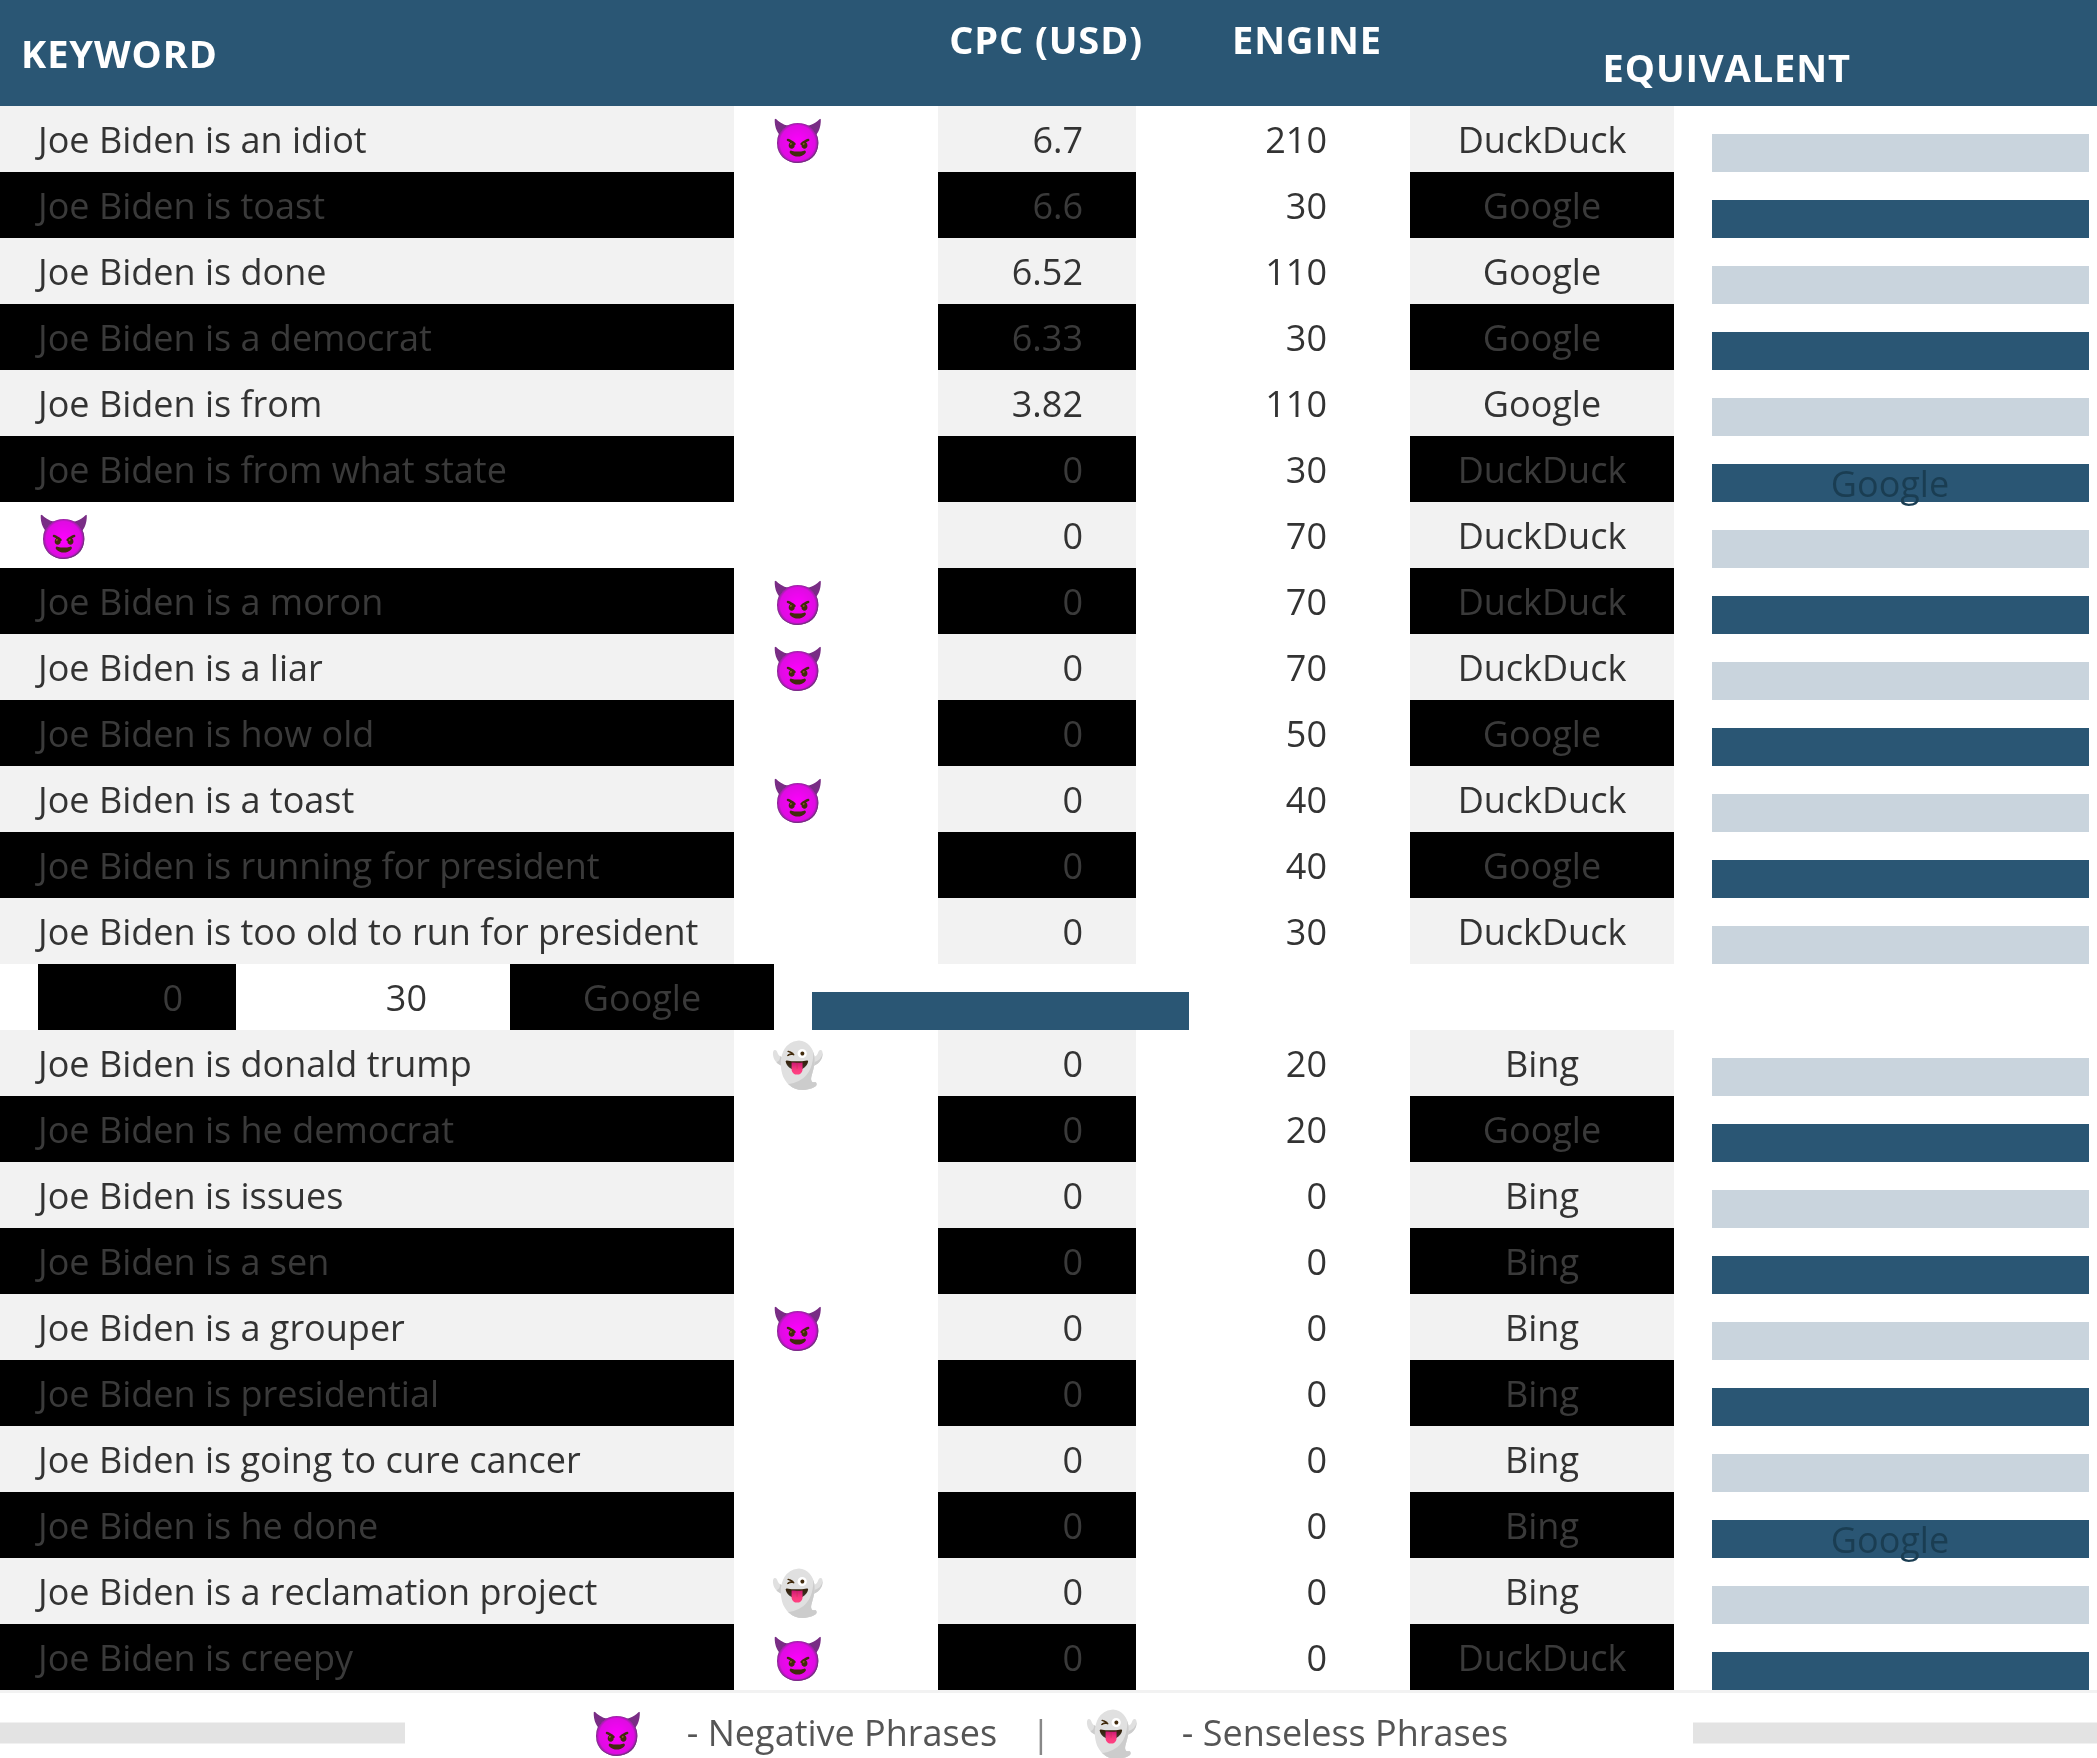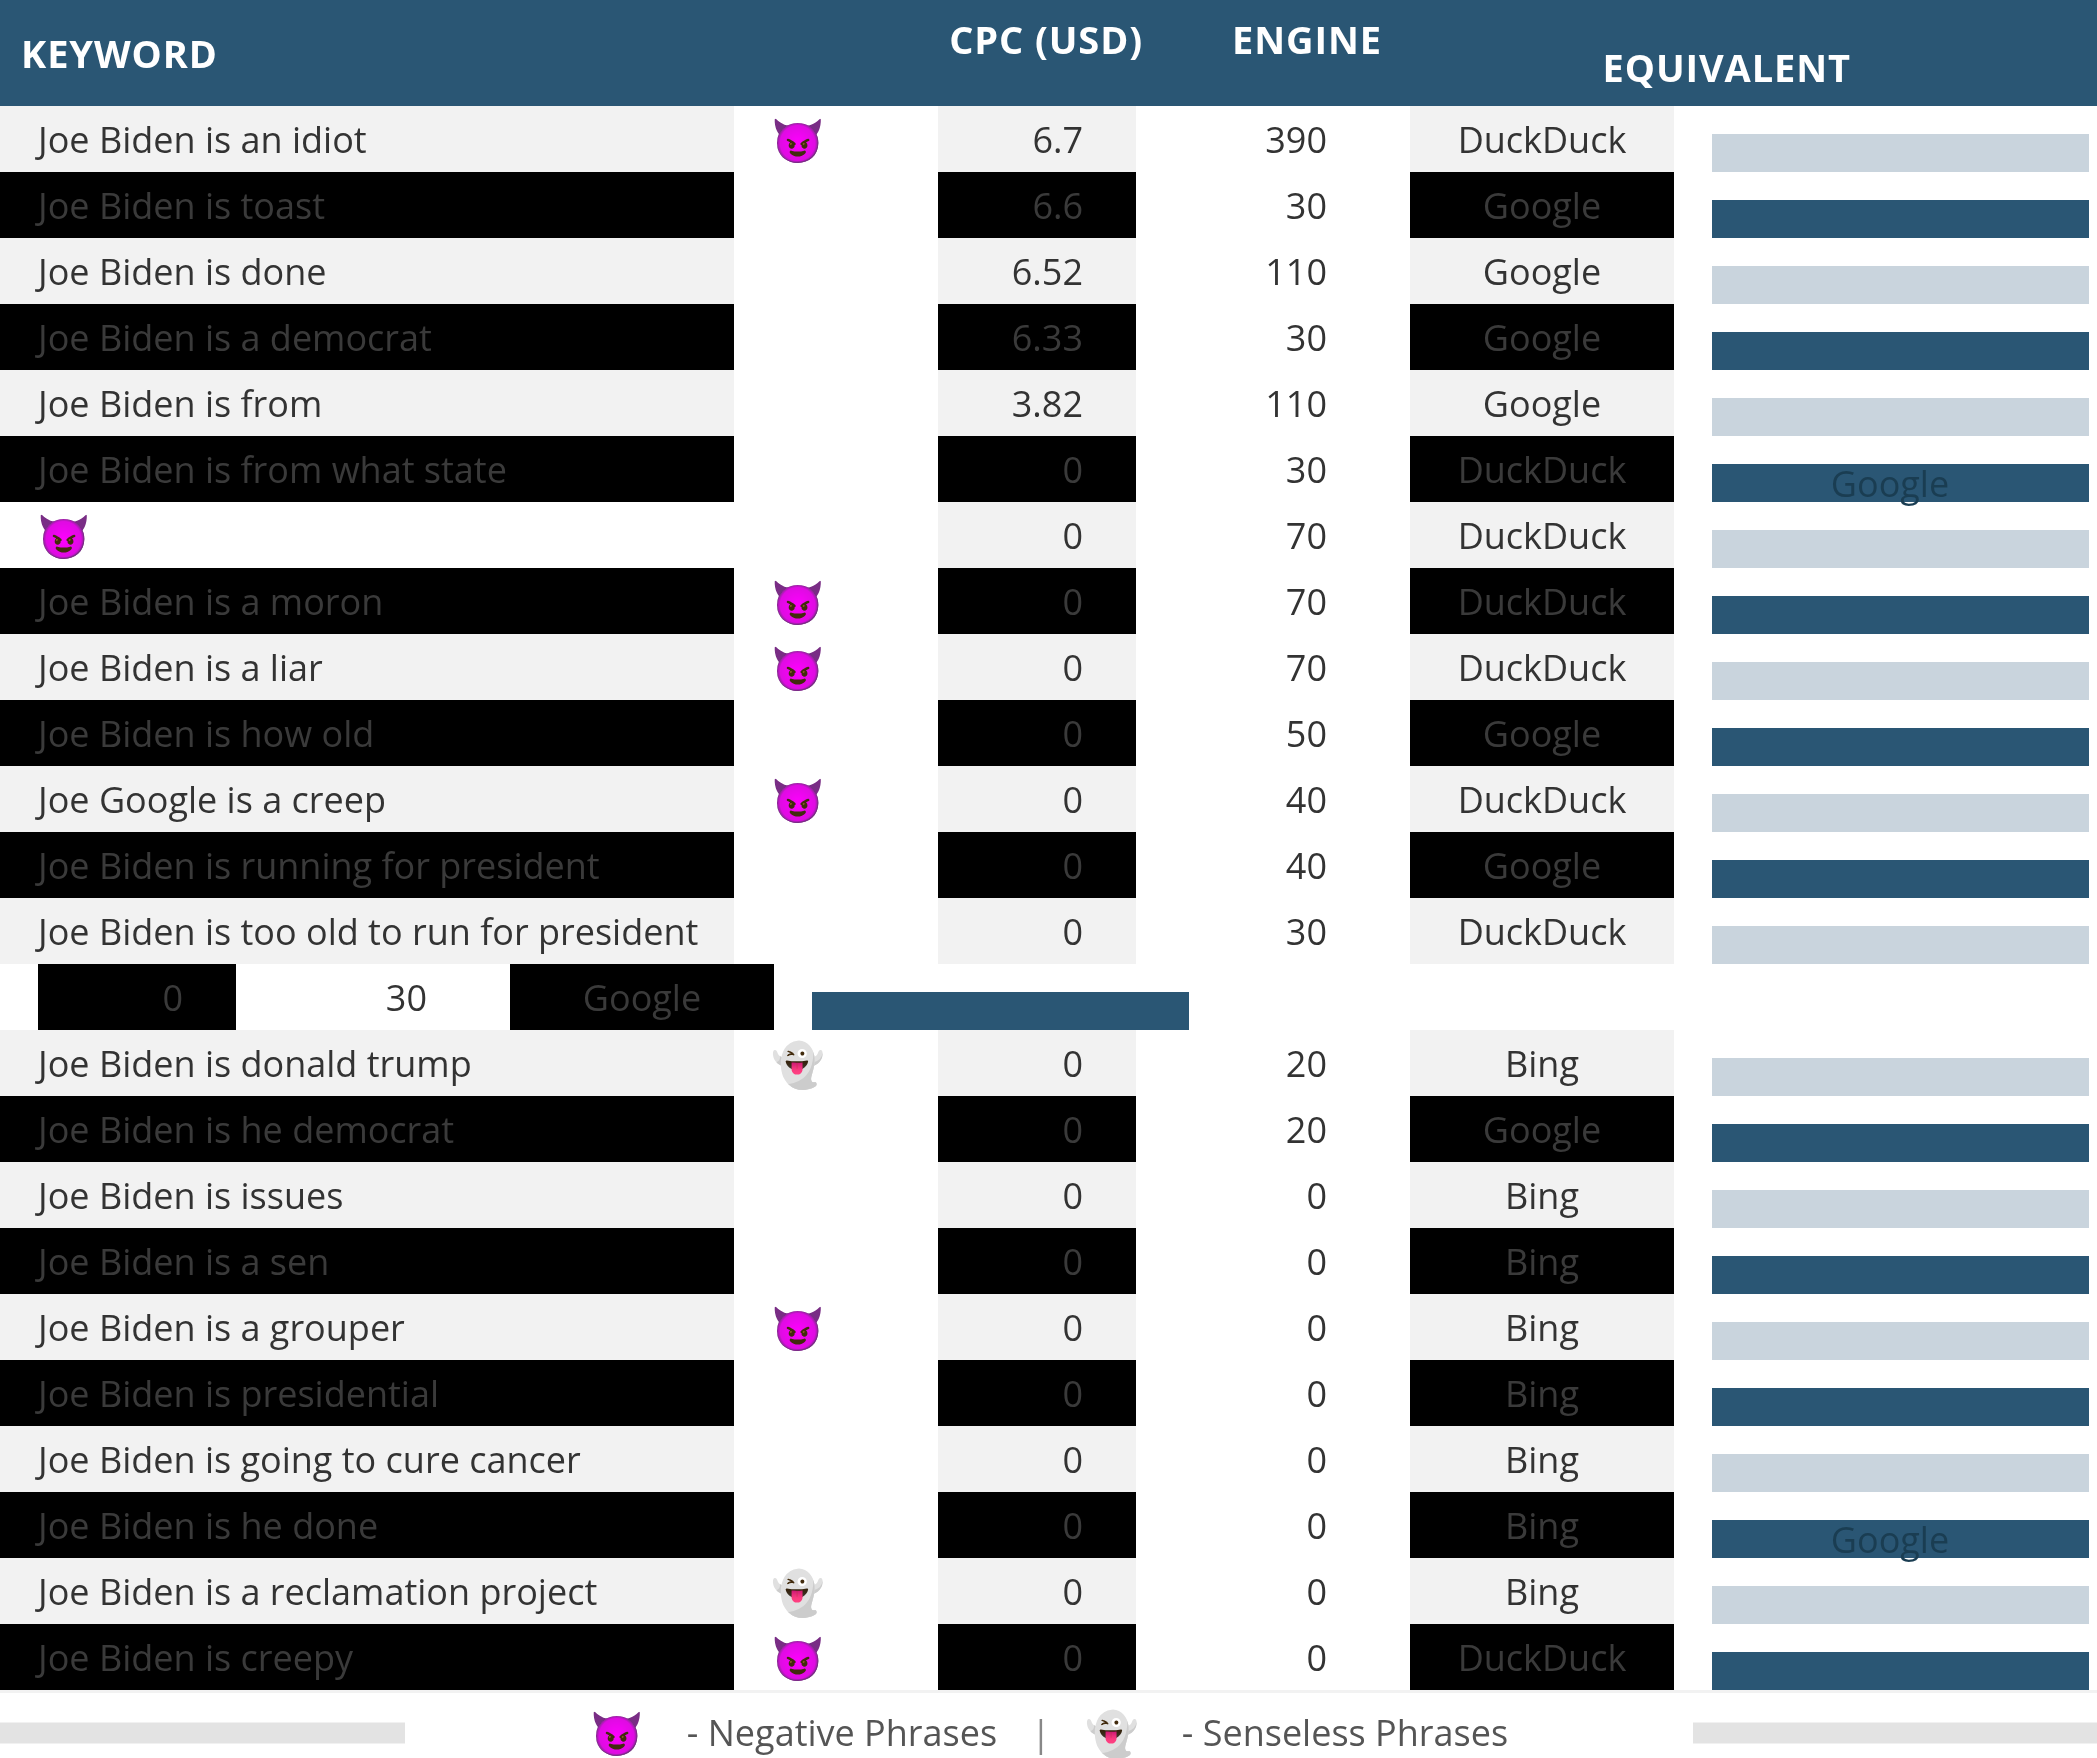--- a/index.html
+++ b/index.html
@@ -142,21 +142,21 @@
     <div class="row light">
       <div class="col-kw">
         <div class="kw-text">Joe Biden is an idiot</div>
         <div class="kw-icon">
           <span class="icon-emoji">😈</span>
         </div>
       </div>
       <div class="gap"></div>
       <div class="col-cpc">6.7</div>
       <div class="gap"></div>
-      <div class="col-vol">390</div>
+      <div class="col-vol">210</div>
       <div class="gap"></div>
       <div class="col-eng">DuckDuck</div>
       <div class="gap"></div>
       <div class="col-eq"></div>
     </div>
     <div class="row dark">
       <div class="col-kw">
         <div class="kw-text">Joe Biden is toast</div>
         <div class="kw-icon">
           <span class="icon-emoji"></span>
@@ -293,21 +293,21 @@
       <div class="col-cpc">0</div>
       <div class="gap"></div>
       <div class="col-vol">50</div>
       <div class="gap"></div>
       <div class="col-eng">Google</div>
       <div class="gap"></div>
       <div class="col-eq"></div>
     </div>
     <div class="row light">
       <div class="col-kw">
-        <div class="kw-text">Joe Google is a creep</div>
+        <div class="kw-text">Joe Biden is a toast</div>
         <div class="kw-icon">
           <span class="icon-emoji">😈</span>
         </div>
       </div>
       <div class="gap"></div>
       <div class="col-cpc">0</div>
       <div class="gap"></div>
       <div class="col-vol">40</div>
       <div class="gap"></div>
       <div class="col-eng">DuckDuck</div>

